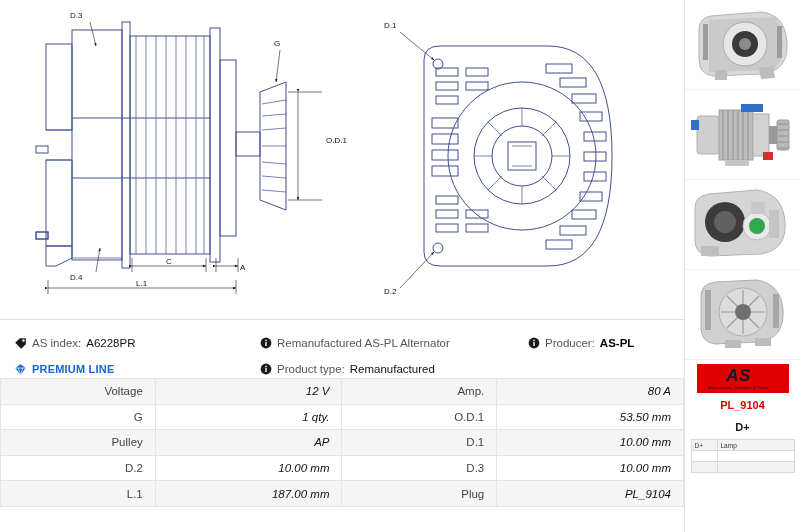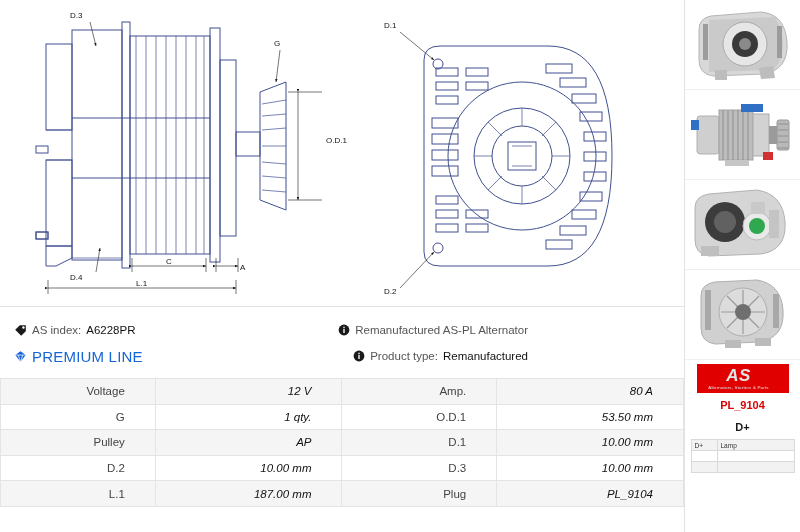--- a/index.html
+++ b/index.html
@@ -47,21 +47,21 @@
   .photo svg { display: block; }
 
   .as-logo {
     width: 116px;
     padding: 4px 0 2px 0;
     display: flex;
     justify-content: center;
   }
   .as-logo-box {
     background: #e00000;
-    color: #e5e5e5;
+    color: #0f172a;
     width: 92px;
     padding: 3px 12px 3px 4px;
     text-align: center;
     line-height: 1;
   }
   .as-logo-box .as-big {
     font-size: 17px;
     font-weight: bold;
     font-style: italic;
     letter-spacing: 0.5px;
@@ -98,66 +98,66 @@
     padding: 0 3px;
     color: #333;
   }
   .mini-table tr:nth-child(odd) td { background: #f2f2f2; }
   .mini-table tr:nth-child(even) td { background: #fff; }
   .mini-table td.k { width: 26px; }
 
   
   .info-strip {
     position: absolute;
-    left: 0; top: 306px;
+    left: 0; top: 319px;
     width: 684px; height: 72px;
     border-top: 1px solid #e2e2e2;
     padding: 10px 8px 0 8px;
   }
   .info-row {
     display: flex;
     align-items: center;
     height: 26px;
     font-size: 11.5px;
   }
   .info-cell {
     display: flex;
     align-items: center;
     gap: 5px;
     white-space: nowrap;
   }
   .c1 { width: 252px; padding-left: 6px; }
-  .c2 { width: 268px; justify-content: flex-end; }
+  .c2 { width: 268px; }
   .c3 { flex: 1; }
   .lbl { color: #555; }
   .val { font-weight: normal; color: #111; }
   .val-dark { font-weight: bold; color: #000; }
   .premium {
     color: #1565d8;
-    font-weight: normal;
-    font-size: 15px;
+    font-weight: bold;
+    font-size: 11px;
     letter-spacing: 0.2px;
   }
   .icon { display: inline-block; line-height: 0; }
 
   
   .spec-wrap {
     position: absolute;
     left: 0; top: 378px;
     width: 684px;
   }
   table.spec {
     width: 684px;
     border-collapse: collapse;
     font-size: 11.5px;
   }
   table.spec td {
     border: 1px solid #e4e4e4;
     height: 25.6px;
-    padding: 0 30px;
+    padding: 0 12px;
     color: #2b2b2b;
   }
   table.spec td.k { text-align: right; width: 155px; color: #444; }
   table.spec td.v { text-align: right; width: 187px; color: #111; font-style: italic; }
   table.spec tr:nth-child(odd) td { background: #f5f5f5; }
   table.spec tr:nth-child(even) td { background: #ffffff; }
 
   .tag-icon svg, .info-icon svg, .diamond-icon svg { display: block; }
 </style>
 </head>
@@ -315,20 +315,31 @@
       </div>
       <div class="info-cell c2">
         <span class="icon info-icon">
           <svg width="12" height="12" viewBox="0 0 16 16">
             <circle cx="8" cy="8" r="7.2" fill="#1a1a1a"></circle>
             <rect x="7.1" y="6.6" width="1.8" height="5.4" fill="#fff"></rect>
             <rect x="7.1" y="3.6" width="1.8" height="2" fill="#fff"></rect>
           </svg>
         </span>
         <span class="lbl">Remanufactured AS-PL Alternator</span>
+      </div>
+      <div class="info-cell c3">
+        <span class="icon info-icon">
+          <svg width="12" height="12" viewBox="0 0 16 16">
+            <circle cx="8" cy="8" r="7.2" fill="#1a1a1a"></circle>
+            <rect x="7.1" y="6.6" width="1.8" height="5.4" fill="#fff"></rect>
+            <rect x="7.1" y="3.6" width="1.8" height="2" fill="#fff"></rect>
+          </svg>
+        </span>
+        <span class="lbl">Producer:</span>
+        <span class="val-dark">AS-PL</span>
       </div>
     </div>
     <div class="info-row">
       <div class="info-cell c1">
         <span class="icon diamond-icon">
           <svg width="13" height="13" viewBox="0 0 16 16">
             <path d="M8 1.6 L14.4 6.2 L8 14.4 L1.6 6.2 Z" fill="#1565d8"></path>
             <path d="M1.6 6.2 L14.4 6.2" stroke="#fff" stroke-width="0.9" fill="none"></path>
             <path d="M5.2 6.2 L8 14.4 L10.8 6.2" stroke="#fff" stroke-width="0.9" fill="none"></path>
           </svg>

